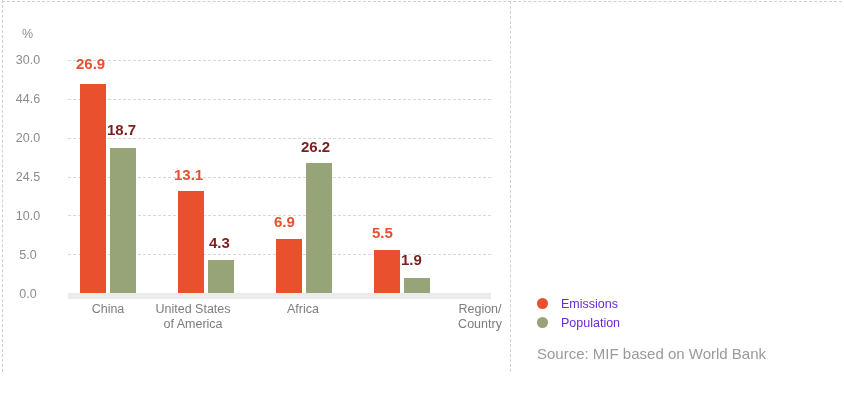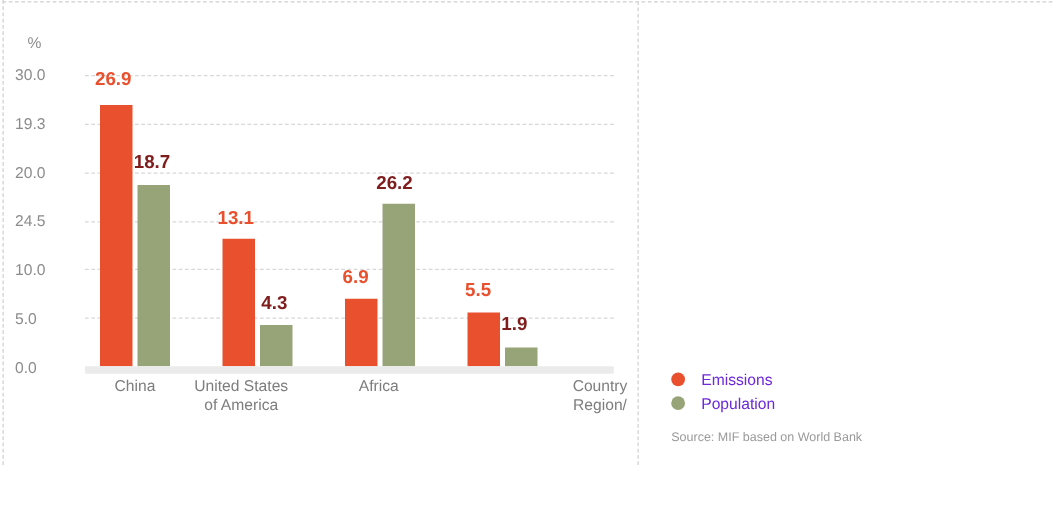--- a/index.html
+++ b/index.html
@@ -58,23 +58,23 @@
     position: absolute;
     left: 68px;
     top: 293px;
     width: 423px;
     height: 6px;
     background: #ebebeb;
   }
 
   .ytick {
     position: absolute;
-    left: 12px;
+    left: 0;
     width: 56px;
-    text-align: left;
+    text-align: center;
     font-size: 12.5px;
     color: #8c8c8c;
     line-height: 1;
   }
   .axis-unit {
     position: absolute;
     left: 22px;
     top: 27px;
     font-size: 12.5px;
     color: #8c8c8c;
@@ -131,38 +131,38 @@
     margin-left: 13px;
     font-size: 12.5px;
     color: #6d28d9;
     white-space: nowrap;
   }
 
   .source {
     position: absolute;
     left: 537px;
     top: 345px;
-    font-size: 10px;
+    font-size: 15px;
     color: #9a9a9a;
     white-space: nowrap;
   }
 </style>
 </head>
 <body>
 
 <div id="figure">
 
   <div class="frame-left"></div>
   <div class="frame-top"></div>
   <div class="frame-right"></div>
 
   <div class="axis-unit">%</div>
 
   <div class="ytick" style="top:54px">30.0</div>
-  <div class="ytick" style="top:93px">19.3</div>
+  <div class="ytick" style="top:93px">44.6</div>
   <div class="ytick" style="top:132px">20.0</div>
   <div class="ytick" style="top:171px">24.5</div>
   <div class="ytick" style="top:210px">10.0</div>
   <div class="ytick" style="top:249px">5.0</div>
   <div class="ytick" style="top:288px">0.0</div>
 
   <div class="plot">
     <div class="gridline" style="top:0px"></div>
     <div class="gridline" style="top:38.8px"></div>
     <div class="gridline" style="top:77.7px"></div>
@@ -202,22 +202,22 @@
   </div>
   <div class="xlabel" style="left:138px">
     <div>United States</div>
     <div>of America</div>
   </div>
   <div class="xlabel" style="left:248px">
     <div>Africa</div>
   </div>
 
   <div class="xlabel" style="left:425px">
+    <div>Region/</div>
     <div>Country</div>
-    <div>Region/</div>
   </div>
 
   <div class="legend">
     <div class="legend-row">
       <span class="legend-dot emissions"></span>
       <span class="legend-text">Emissions</span>
     </div>
     <div class="legend-row">
       <span class="legend-dot population"></span>
       <span class="legend-text">Population</span>

